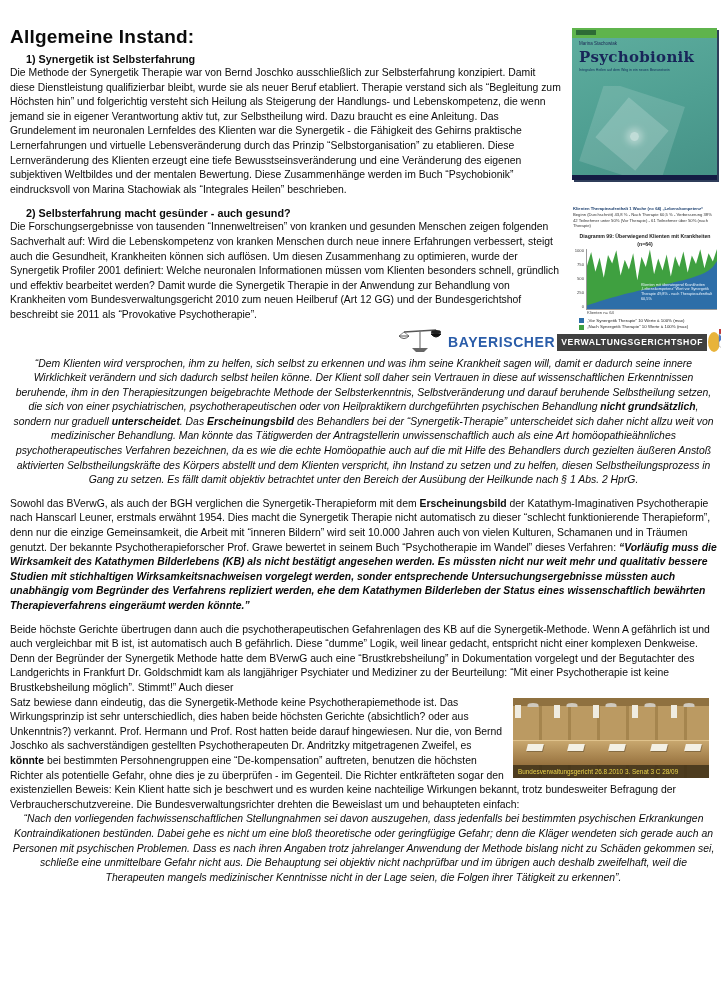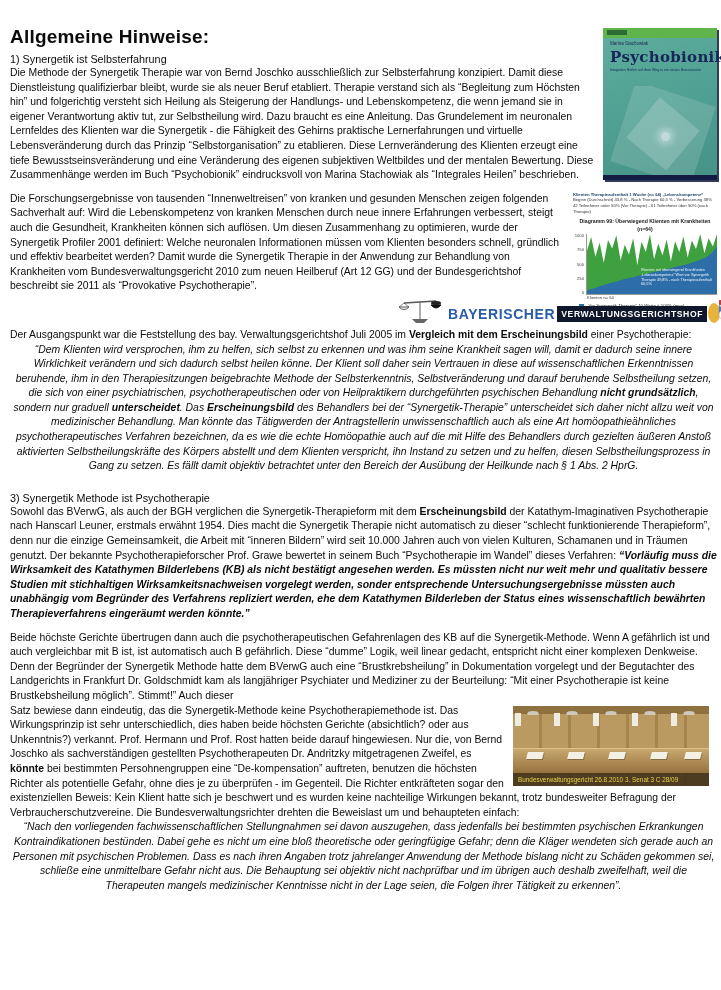--- a/index.html
+++ b/index.html
@@ -10,26 +10,26 @@
     background:#fff;
     font-family:"Liberation Sans",sans-serif;
     font-size:10.4px;line-height:14.6px;color:#0b0b0b;
     overflow:hidden;
     box-sizing:border-box;
     padding:26px 4px 0 10px;
   }
   .b{font-weight:bold;}
   .i{font-style:italic;}
   h1{font-size:19px;line-height:22px;margin:0 0 4px 0;font-weight:bold;letter-spacing:.2px;}
-  h2{font-size:10.8px;line-height:14px;margin:8px 0 0 0;font-weight:normal;}
+  h2{font-size:10.8px;line-height:14px;margin:8px 0 0 16px;font-weight:bold;}
   p{margin:0 0 0 0;}
   .gap{height:9px;}
   .quote{font-style:italic;text-align:center;}
   
-  .book{float:right;width:114px;height:152px;margin:2px 0 8px 9px;position:relative;
+  .book{float:right;width:145px;height:152px;margin:2px 0 8px 9px;position:relative;
         background:linear-gradient(160deg,#5fae9f 0%,#4f9f92 55%,#459186 100%);
         box-shadow:2px 2px 0 #2f3d5a;}
   .book-band{height:10px;background:#5fb44c;position:relative;}
   .book-band::before{content:"";position:absolute;left:4px;top:2px;width:20px;height:5px;background:#2d6b36;}
   .book-author{font-size:4.5px;line-height:6px;color:#1d2a55;padding:3px 0 0 7px;}
   .book-title{font-family:"DejaVu Serif",serif;font-weight:bold;font-size:15px;line-height:18px;
               color:#182559;padding:1px 0 0 7px;letter-spacing:.3px;}
   .book-sub{font-size:3.6px;line-height:5px;color:#13305c;padding:2px 0 0 7px;white-space:nowrap;overflow:hidden;}
   .book-art{position:absolute;left:0;right:0;top:58px;bottom:5px;overflow:hidden;}
   .book-art::before{content:"";position:absolute;left:18px;top:6px;width:84px;height:84px;
@@ -53,21 +53,21 @@
   .plot-note{position:absolute;right:2px;bottom:7px;width:74px;font-size:3.8px;line-height:4.8px;
              color:#eaf4ff;text-align:left;}
   .xlabel{font-size:4.2px;line-height:6px;color:#444;padding-left:14px;}
   .legend{margin-top:2px;padding-left:6px;}
   .legend-row{display:flex;align-items:center;font-size:4.4px;line-height:6.4px;color:#222;}
   .legend-swatch{width:5px;height:5px;margin-right:3px;flex:0 0 auto;}
   
   .logo-row{display:flex;align-items:center;height:30px;margin:2px 14px 2px 388px;}
   .scales-icon{width:44px;height:28px;flex:0 0 auto;}
   .court-name{color:#2a5ca8;font-weight:bold;font-size:14px;letter-spacing:.6px;margin:6px 2px 0 6px;}
-  .court-badge{background:#0f172a;color:#fff;font-weight:bold;font-size:8.6px;letter-spacing:.6px;
+  .court-badge{background:#404040;color:#fff;font-weight:bold;font-size:8.6px;letter-spacing:.6px;
                padding:1px 4px;margin-top:6px;white-space:nowrap;}
   .coat{width:40px;height:28px;margin-left:auto;flex:0 0 auto;}
   
   .photo{float:right;width:196px;height:80px;margin:2px 8px 4px 9px;position:relative;overflow:hidden;
          background:repeating-linear-gradient(90deg,#b folio);}
   .photo{background:repeating-linear-gradient(90deg,#b headed);}
   .photo{background:repeating-linear-gradient(90deg,#bb9a62 0 26px,#a5854e 26px 29px);}
   .photo::before{content:"";position:absolute;left:0;right:0;top:0;height:8px;background:#8f7140;}
   .judges{position:absolute;left:0;right:0;top:6px;display:flex;justify-content:space-around;}
   .judge{position:relative;width:30px;height:48px;}
@@ -93,21 +93,21 @@
     <div class="book-band"></div>
     <div class="book-author">Marina Stachowiak</div>
     <div class="book-title">Psychobionik</div>
     <div class="book-sub">Integrales Heilen auf dem Weg in ein neues Bewusstsein</div>
     <div class="book-art">
         <span class="book-dot"></span>
       </div>
     <div class="book-bottom"></div>
   </div>
 
-  <h1>Allgemeine Hinweise:</h1>
+  <h1>Allgemeine Instand:</h1>
 
   <h2 style="margin-top:0;">1) Synergetik ist Selbsterfahrung</h2>
   <p>Die Methode der Synergetik Therapie war von Bernd Joschko ausschließlich zur Selbsterfahrung konzipiert. Damit diese Dienstleistung qualifizierbar bleibt, wurde sie als neuer Beruf etabliert. Therapie verstand sich als “Begleitung zum Höchsten hin” und folgerichtig versteht sich Heilung als Steigerung der Handlungs- und Lebenskompetenz, die wenn jemand sie in eigener Verantwortung aktiv tut, zur Selbstheilung wird. Dazu braucht es eine Anleitung. Das Grundelement im neuronalen Lernfeldes des Klienten war die Synergetik - die Fähigkeit des Gehirns praktische Lernerfahrungen und virtuelle Lebensveränderung durch das Prinzip “Selbstorganisation” zu etablieren. Diese Lernveränderung des Klienten erzeugt eine tiefe Bewusstseinsveränderung und eine Veränderung des eigenen subjektiven Weltbildes und der mentalen Bewertung. Diese Zusammenhänge werden im Buch “Psychobionik” eindrucksvoll von Marina Stachowiak als “Integrales Heilen” beschrieben.</p>
 
   <div class="gap"></div>
 
   <div>
     <div class="chart-box">
       <div class="chart-header" id="chart-header">
           <div class="hl0">Klienten Therapieaufenthalt 1 Woche (n= 64) „Lebenskompetenz“</div>
@@ -136,20 +136,21 @@
           <div class="legend-row">
             <span class="legend-swatch" style="background: rgb(45, 110, 168);"></span>
             <span>„Vor Synergetik Therapie“ 10 Werte à 100% (max)</span>
           </div>
           <div class="legend-row">
             <span class="legend-swatch" style="background: rgb(63, 160, 64);"></span>
             <span>„Nach Synergetik Therapie“ 10 Werte à 100% (max)</span>
           </div>
         </div>
     </div>
+    <h2 style="margin-top:0;">2) Selbsterfahrung macht gesünder - auch gesund?</h2>
     <p>Die Forschungsergebnisse von tausenden “Innenweltreisen” von kranken und gesunden Menschen zeigen folgenden Sachverhalt auf: Wird die Lebenskompetenz von kranken Menschen durch neue innere Erfahrungen verbessert, steigt auch die Gesundheit, Krankheiten können sich auflösen. Um diesen Zusammenhang zu optimieren, wurde der Synergetik Profiler 2001 definiert: Welche neuronalen Informationen müssen vom Klienten besonders schnell, gründlich und effektiv bearbeitet werden? Damit wurde die Synergetik Therapie in der Anwendung zur Behandlung von Krankheiten vom Bundesverwaltungsgericht 2010 zum neuen Heilberuf (Art 12 GG) und der Bundesgerichtshof beschreibt sie 2011 als “Provokative Psychotherapie”.</p>
   </div>
 
   <div class="logo-row">
     <svg class="scales-icon" viewBox="0 0 44 28">
       <line x1="6" y1="6" x2="38" y2="4" stroke="#555" stroke-width="1.4"></line>
       <line x1="22" y1="4" x2="22" y2="22" stroke="#777" stroke-width="1.2"></line>
       <path d="M14 22 L30 22 L26 26 L18 26 Z" fill="#666"></path>
       <path d="M1 10 Q6 15 11 10 Z" fill="#fff" stroke="#555" stroke-width="1"></path>
       <line x1="6" y1="6" x2="1" y2="10" stroke="#555" stroke-width=".7"></line>
@@ -166,25 +167,23 @@
       <ellipse cx="33" cy="16" rx="6" ry="10" fill="#e8b33a"></ellipse>
       <rect x="12" y="3" width="16" height="5" fill="#c23a3a"></rect>
       <circle cx="16" cy="4" r="1.5" fill="#f4d34e"></circle>
         <circle cx="20" cy="3.5" r="1.5" fill="#f4d34e"></circle>
         <circle cx="24" cy="4" r="1.5" fill="#f4d34e"></circle>
       <path d="M12 8 h16 v12 q-8 8 -16 0 Z" fill="#fff" stroke="#8a8a8a" stroke-width=".5"></path>
       <path d="M12 8 l4 4 l-4 4 Z M20 8 l4 4 l-4 4 l-4 -4 Z M28 8 v8 l-4 -4 Z M16 20 l4 -4 l4 4 q-4 4 -8 0 Z" fill="#4d79c5"></path>
     </svg>
   </div>
 
-  <p><span>Der Ausgangspunkt war die Feststellung des bay. Verwaltungsgerichtshof Juli 2005 im </span><span class="b">Vergleich mit dem Erscheinungsbild</span><span> einer Psychotherapie:</span></p>
   <p class="quote"><span>“Dem Klienten wird versprochen, ihm zu helfen, sich selbst zu erkennen und was ihm seine Krankheit sagen will, damit er dadurch seine innere Wirklichkeit verändern und sich dadurch selbst heilen könne. Der Klient soll daher sein Vertrauen in diese auf wissenschaftlichen Erkenntnissen beruhende, ihm in den Therapiesitzungen beigebrachte Methode der Selbsterkenntnis, Selbstveränderung und darauf beruhende Selbstheilung setzen, die sich von einer psychiatrischen, psychotherapeutischen oder von Heilpraktikern durchgeführten psychischen Behandlung </span><span class="b">nicht grundsätzlich</span><span>, sondern nur graduell </span><span class="b">unterscheidet</span><span>. Das </span><span class="b">Erscheinungsbild</span><span> des Behandlers bei der “Synergetik-Therapie” unterscheidet sich daher nicht allzu weit von medizinischer Behandlung. Man könnte das Tätigwerden der Antragstellerin unwissenschaftlich auch als eine Art homöopathieähnliches psychotherapeutisches Verfahren bezeichnen, da es wie die echte Homöopathie auch auf die mit Hilfe des Behandlers durch gezielten äußeren Anstoß aktivierten Selbstheilungskräfte des Körpers abstellt und dem Klienten verspricht, ihn Instand zu setzen und zu helfen, diesen Selbstheilungsprozess in Gang zu setzen. Es fällt damit objektiv betrachtet unter den Bereich der Ausübung der Heilkunde nach § 1 Abs. 2 HprG.</span></p>
 
   <div class="gap"></div>
-  <h2>3) Synergetik Methode ist Psychotherapie</h2>
   <p><span>Sowohl das BVerwG, als auch der BGH verglichen die Synergetik-Therapieform mit dem </span><span class="b">Erscheinungsbild</span><span> der Katathym-Imaginativen Psychotherapie  nach Hanscarl Leuner, erstmals erwähnt 1954. Dies macht die Synergetik Therapie nicht automatisch zu dieser “schlecht funktionierende Therapieform”, denn nur die einzige Gemeinsamkeit, die Arbeit mit “inneren Bildern” wird seit 10.000 Jahren auch von vielen Kulturen, Schamanen und in Träumen genutzt. Der bekannte Psychotherapieforscher Prof. Grawe bewertet in seinem Buch “Psychotherapie im Wandel” dieses Verfahren: </span><span class="b i">“Vorläufig muss die Wirksamkeit des Katathymen Bilderlebens (KB) als nicht bestätigt angesehen werden. Es müssten nicht nur weit mehr  und qualitativ bessere Studien mit stichhaltigen Wirksamkeitsnachweisen vorgelegt werden, sonder entsprechende Untersuchungsergebnisse müssten auch unabhängig vom Begründer des Verfahrens repliziert werden, ehe dem Katathymen Bilderleben der Status eines wissenschaftlich bewährten Therapieverfahrens eingeräumt werden könnte.”</span></p>
 
   <div class="gap"></div>
   <p><span>Beide höchste Gerichte übertrugen dann auch die psychotherapeutischen Gefahrenlagen des KB auf die Synergetik-Methode. Wenn A gefährlich ist und auch vergleichbar mit B ist, ist automatisch auch B gefährlich. Diese “dumme” Logik, weil linear gedacht, entspricht nicht einer komplexen Denkweise. Denn der Begründer der Synergetik Methode hatte dem BVerwG auch eine “Brustkrebsheilung” in Dokumentation vorgelegt und der Begutachter des Landgerichts in Frankfurt Dr. Goldschmidt kam als langjähriger Psychiater und Mediziner zu der Beurteilung: “Mit einer Psychotherapie ist keine Brustkebsheilung möglich”. Stimmt!” Auch dieser </span></p>
   <p>
     <span class="photo" style="display:block;">
       <span class="judges">
         <span class="judge"><span class="hair"></span><span class="head"></span><span class="body"><span class="jabot"></span></span></span>
         <span class="judge"><span class="hair"></span><span class="head"></span><span class="body"><span class="jabot"></span></span></span>
         <span class="judge"><span class="hair"></span><span class="head"></span><span class="body"><span class="jabot"></span></span></span>

